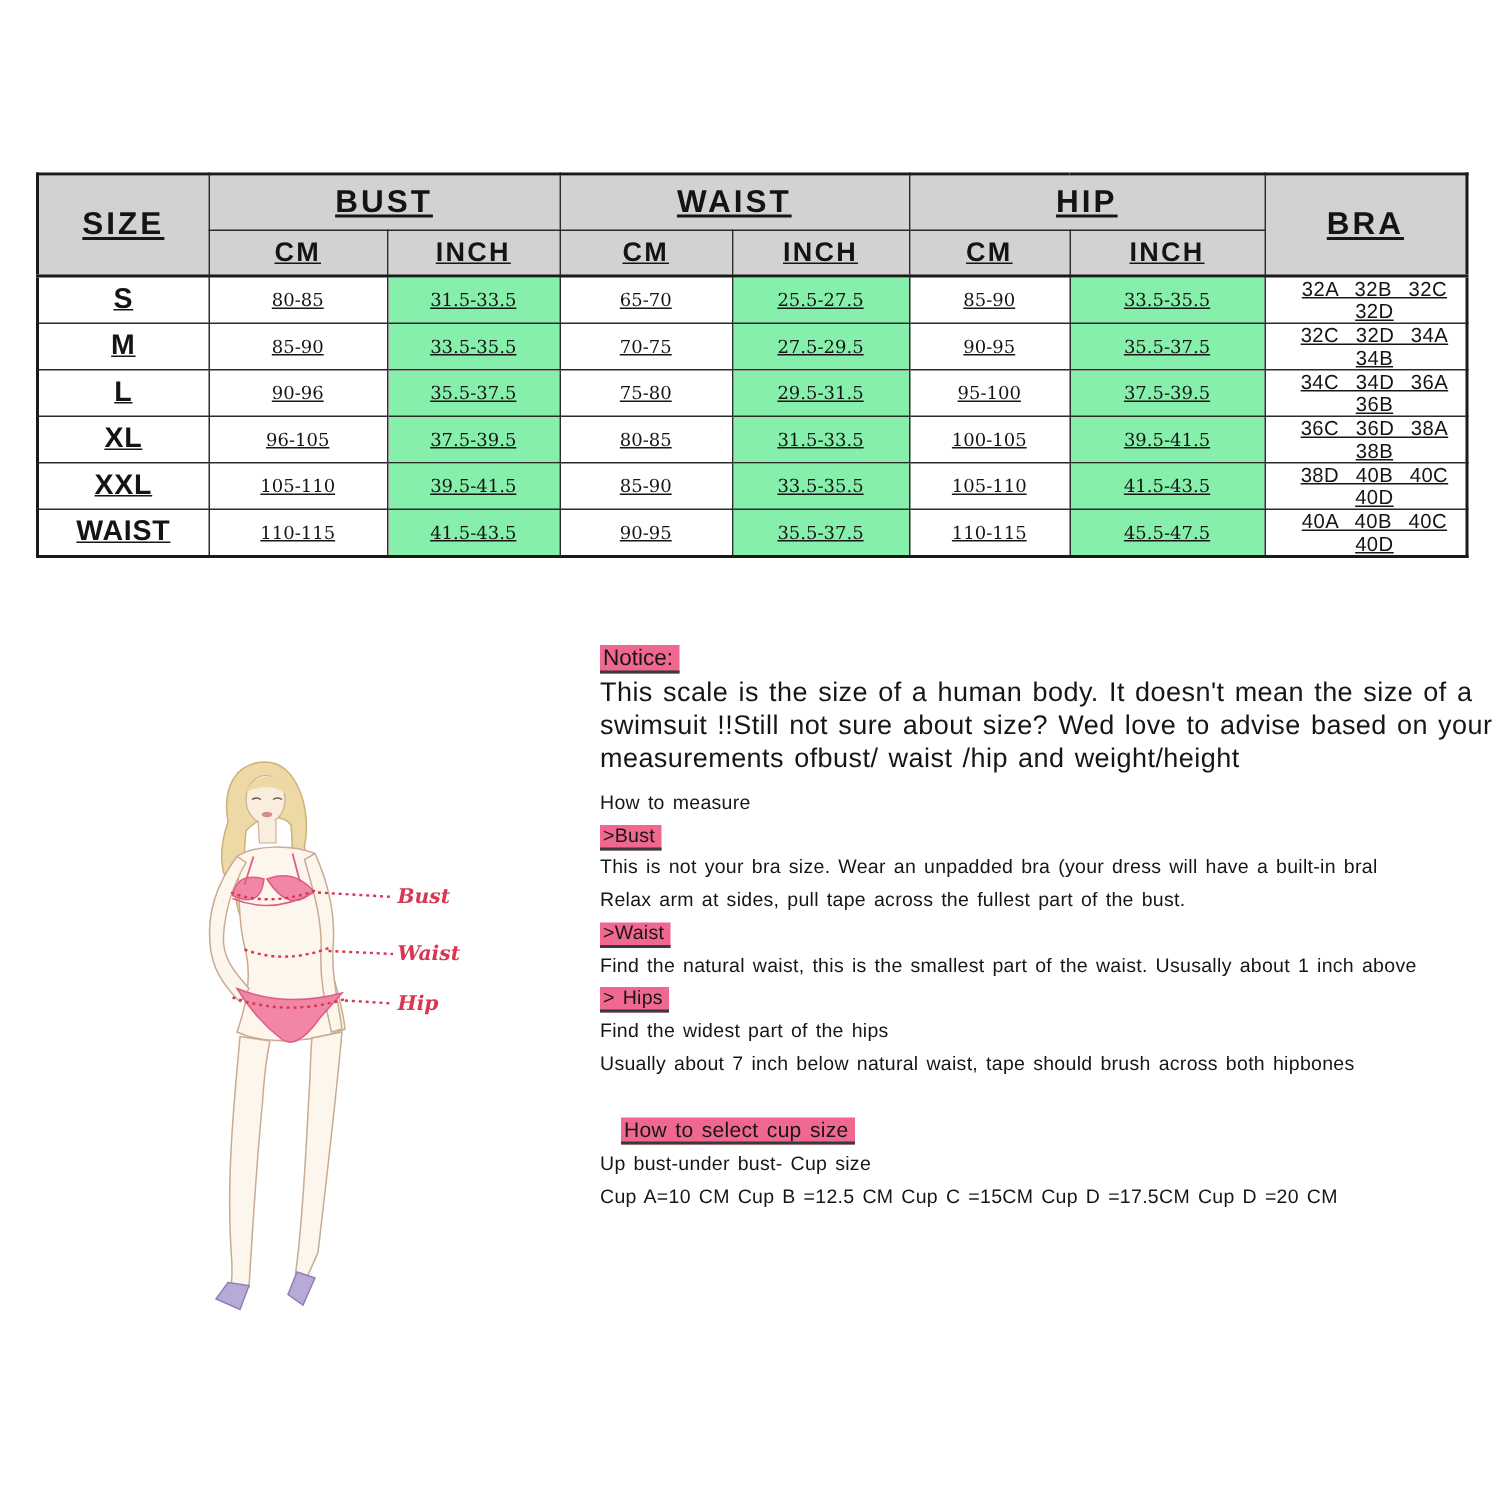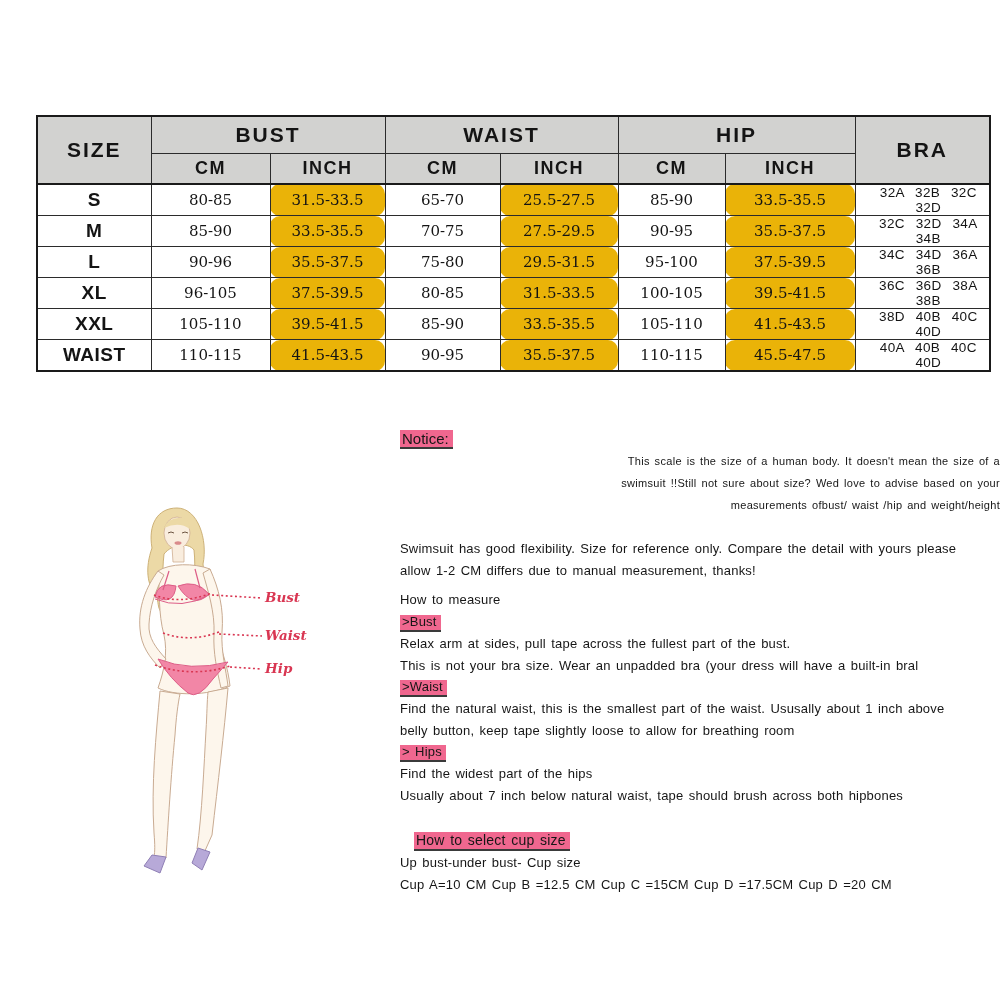--- a/index.html
+++ b/index.html
@@ -1,37 +1,37 @@
 <!DOCTYPE html>
 <html><head>
 <meta charset="utf-8">
 <style>
   html,body{margin:0;padding:0;background:#fff;}
   .canvas{position:relative;width:1000px;height:1000px;background:#ffffff;
           font-family:"Liberation Sans",sans-serif;overflow:hidden;color:#161616;}
 
   
-  table.size-table{position:absolute;left:36px;top:115px;width:953px;
-    border-collapse:collapse;table-layout:fixed;border:2.5px solid #1a1a1a;}
+  table.size-table{position:absolute;left:24px;top:115px;width:953px;
+    border-collapse:collapse;table-layout:fixed;border:2.5px solid #1a1a1a;text-decoration:underline;}
   .size-table th,.size-table td{border:1px solid #2b2b2b;text-align:center;
     vertical-align:middle;padding:0;color:#141414;overflow:hidden;}
   .size-table thead th{background:#d2d2d0;font-weight:bold;font-size:21px;letter-spacing:2px;}
   .size-table tr.groups th{height:36px;}
   .size-table tr.units th{height:29px;font-size:18px;letter-spacing:1.5px;}
   .size-table thead{border-bottom:2px solid #1a1a1a;}
   .size-table tbody tr{height:30px;}
   td.size-cell{font-size:19px;font-weight:bold;letter-spacing:0.5px;}
-  td.num{font-family:"DejaVu Serif",serif;font-size:15px;}
-  td.inch{background:#eab308;border-radius:10px;}
+  td.num{font-family:"DejaVu Serif",serif;font-size:12px;}
+  td.inch{background:#86efac;}
   td.bra{font-size:13.5px;word-spacing:7px;letter-spacing:0.3px;padding-left:12px;}
 
   
   .info{position:absolute;left:400px;top:428px;width:600px;font-weight:normal;}
   .line{font-size:13px;line-height:21.7px;letter-spacing:0.2px;word-spacing:1.5px;white-space:nowrap;}
-  .p1 .line{font-size:11px;line-height:22px;letter-spacing:0.3px;text-align:right;}
+  .p1 .line{font-size:18px;line-height:22px;letter-spacing:0.3px;}
   .notice-head{font-size:15px;line-height:22px;}
   .hl{background:#f0678f;display:inline-block;padding:0 4px 0 2px;
       border-bottom:2px solid #3a3a3a;line-height:1.15;}
   .cup-head{font-size:14px;}
   .mt-p2{margin-top:22px;}
   .mt-htm{margin-top:8px;}
   .mt-cup{margin-top:24px;padding-left:14px;}
 
   
   .figure-wrap{position:absolute;left:100px;top:495px;width:270px;height:420px;}
@@ -202,38 +202,33 @@
 
     <div class="notice-head">
       <span class="hl">Notice:</span>
     </div>
     <div class="p1">
       <div class="line">This scale is the size of a human body. It doesn't mean the size of a</div>
       <div class="line">swimsuit !!Still not sure about size? Wed love to advise based on your</div>
       <div class="line">measurements ofbust/ waist /hip and weight/height</div>
     </div>
 
-    <div class="mt-p2">
-      <div class="line">Swimsuit has good flexibility. Size for reference only. Compare the detail with yours please</div>
-      <div class="line">allow 1-2 CM differs due to manual measurement, thanks!</div>
-    </div>
 
     <div class="mt-htm line">How to measure</div>
 
     <div class="line">
       <span class="hl">&gt;Bust</span>
     </div>
+    <div class="line">This is not your bra size. Wear an unpadded bra (your dress will have a built-in bral</div>
     <div class="line">Relax arm at sides, pull tape across the fullest part of the bust.</div>
-    <div class="line">This is not your bra size. Wear an unpadded bra (your dress will have a built-in bral</div>
 
     <div class="line">
       <span class="hl">&gt;Waist</span>
     </div>
     <div class="line">Find the natural waist, this is the smallest part of the waist. Ususally about 1 inch above</div>
-    <div class="line">belly button, keep tape slightly loose to allow for breathing room</div>
 
     <div class="line">
       <span class="hl">&gt; Hips</span>
     </div>
     <div class="line">Find the widest part of the hips</div>
     <div class="line">Usually about 7 inch below natural waist, tape should brush across both hipbones</div>
 
     <div class="mt-cup line cup-head">
       <span class="hl">How to select cup size</span>
     </div>

